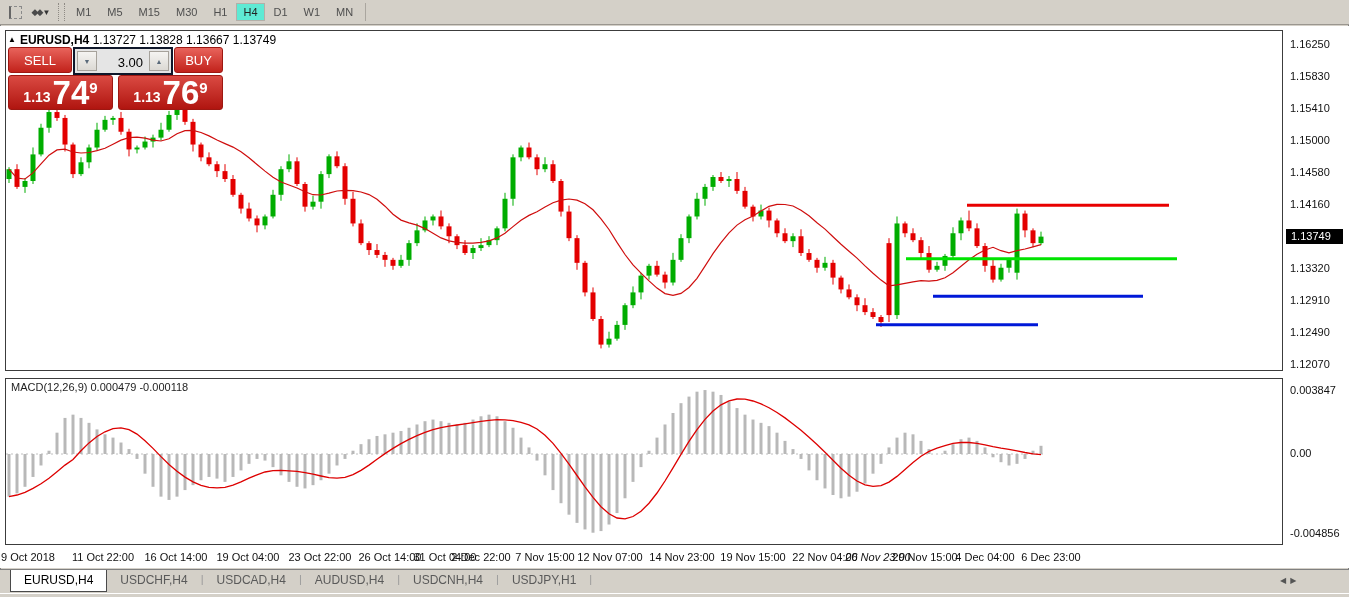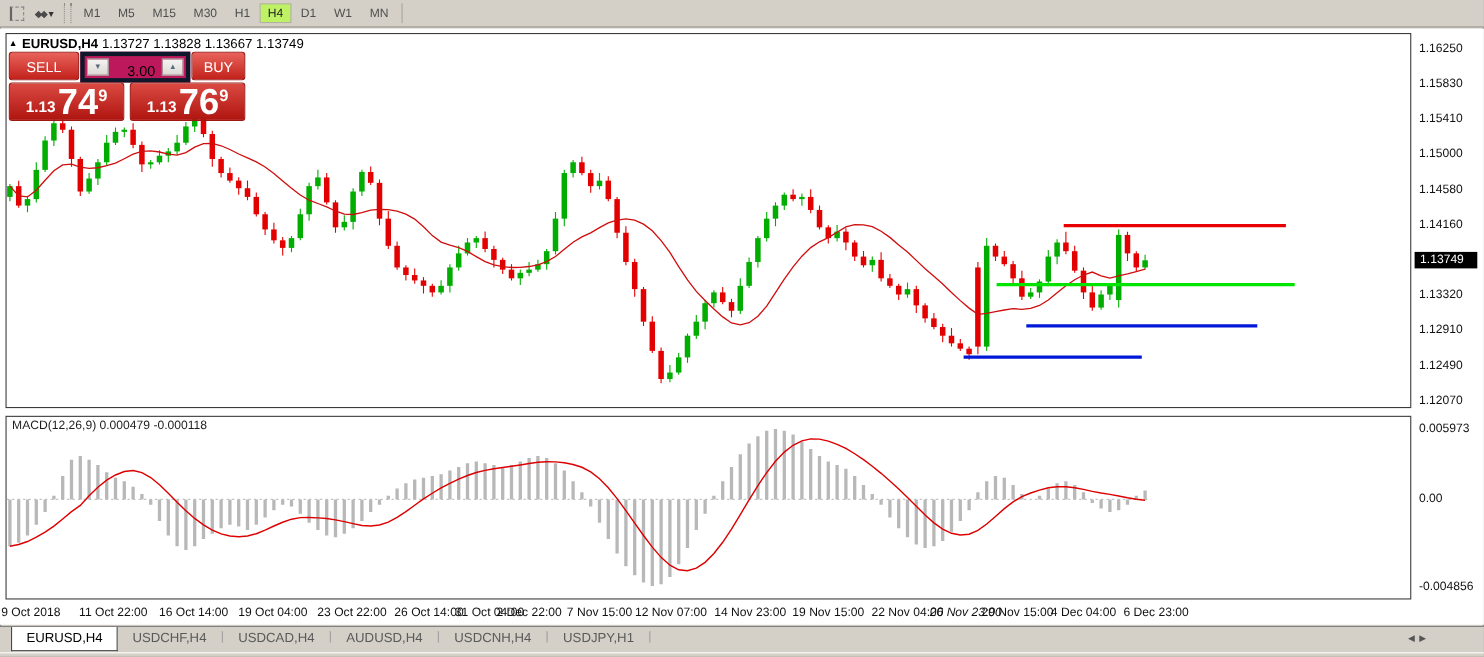--- a/index.html
+++ b/index.html
@@ -12,21 +12,21 @@
     background:#d4d0c8; border-bottom:1px solid #9a968f; display:flex; align-items:center; }
   .tbicon { width:22px; height:19px; margin-left:4px; display:flex; align-items:center;
     justify-content:center; color:#444; font-size:11px; cursor:pointer; }
   .dashedbox { width:13px; height:13px; border:1px dashed #8a8a8a; border-left:2px solid #666; }
   .diamonds { letter-spacing:-2px; font-size:9px; color:#4a4a4a; }
   .caret { font-size:8px; color:#333; margin-left:1px; }
   .grip { width:7px; height:18px; margin:0 3px 0 6px;
     border-left:1px dotted #8e8a84; border-right:1px dotted #8e8a84; }
   .tfbtn { min-width:26px; padding:2px 6px; margin:16px 1px; font-size:11px; color:#4f4f4f;
     text-align:center; cursor:pointer; border:1px solid transparent; }
-  .tfbtn.active { background:#bef264; border:1px solid #b3afa8; color:#222; }
+  .tfbtn.active { background:#5eead4; border:1px solid #b3afa8; color:#222; }
   .tbsep { width:1px; height:18px; background:#aaa69f; margin:0 4px; }
 
   
   #client { position:absolute; left:0; top:26px; width:1349px; height:542px; background:#ffffff; }
   #main-plot { position:absolute; left:5px; top:4px; width:1278px; height:341px;
     border:1px solid #3c3c3c; }
   #macd-plot { position:absolute; left:5px; top:352px; width:1278px; height:167px;
     border:1px solid #3c3c3c; }
   svg { position:absolute; left:0; top:0; }
 
@@ -39,21 +39,21 @@
   #cur-price { position:absolute; left:1286px; width:57px; height:15px; background:#000;
     color:#fff; font-size:11px; line-height:15px; padding-left:5px; z-index:6; }
 
   
   #panel { position:absolute; left:8px; top:21px; width:215px; z-index:10; }
   #panel-row1 { display:flex; height:26px; }
   .trade-btn { color:#fff; font-size:13px; display:flex; align-items:center; justify-content:center;
     background:linear-gradient(#e8635b,#c2221b); border:1px solid #9d1812; border-radius:3px; cursor:pointer; }
   #sell-btn { width:64px; }
   #buy-btn  { width:49px; }
-  #spinner { width:100px; margin:0 1px; height:28px; background:#be185d; border:4px solid #0f172a;
+  #spinner { width:100px; margin:0 1px; height:28px; background:#e5e5e5; border:2px solid #0f172a;
     display:flex; align-items:stretch; padding:2px; }
   .spin-btn { width:20px; background:linear-gradient(#f5f4f2,#dcd9d4); border:1px solid #a6a29b;
     color:#5a6a7a; font-size:7px; display:flex; align-items:center; justify-content:center; cursor:pointer; }
   #vol-value { flex:1; font-size:13px; color:#000; text-align:right; padding:4px 6px 0 0; }
   #panel-row2 { display:flex; margin-top:2px; }
   .quote-box { width:105px; height:35px; border-radius:3px; color:#fff;
     background:linear-gradient(#da4a42,#b01510); border:1px solid #9d1812;
     display:flex; align-items:flex-end; justify-content:center; padding-bottom:1px; }
   .quote-box + .quote-box { margin-left:5px; }
   .q-small { font-size:14px; font-weight:bold; margin:0 2px 3px 0; }
@@ -546,21 +546,21 @@
       <div class="pricelab" style="top: 12px;">1.16250</div>
       <div class="pricelab" style="top: 44.1804px;">1.15830</div>
       <div class="pricelab" style="top: 76.3608px;">1.15410</div>
       <div class="pricelab" style="top: 107.775px;">1.15000</div>
       <div class="pricelab" style="top: 139.955px;">1.14580</div>
       <div class="pricelab" style="top: 172.136px;">1.14160</div>
       <div class="pricelab" style="top: 236.497px;">1.13320</div>
       <div class="pricelab" style="top: 267.911px;">1.12910</div>
       <div class="pricelab" style="top: 300.091px;">1.12490</div>
       <div class="pricelab" style="top: 332.272px;">1.12070</div>
-      <div class="pricelab" style="top: 357.909px;">0.005973</div>
+      <div class="pricelab" style="top: 357.909px;">0.003847</div>
       <div class="pricelab" style="top: 421px;">0.00</div>
       <div class="pricelab" style="top: 500.638px;">-0.004856</div>
     </div>
   <div id="cur-price" style="top: 202.627px;">1.13749</div>
   <div id="time-axis">
       <div class="ticklab" style="left: 28px;">9 Oct 2018</div>
       <div class="ticklab" style="left: 103px;">11 Oct 22:00</div>
       <div class="ticklab" style="left: 176px;">16 Oct 14:00</div>
       <div class="ticklab" style="left: 248px;">19 Oct 04:00</div>
       <div class="ticklab" style="left: 320px;">23 Oct 22:00</div>

